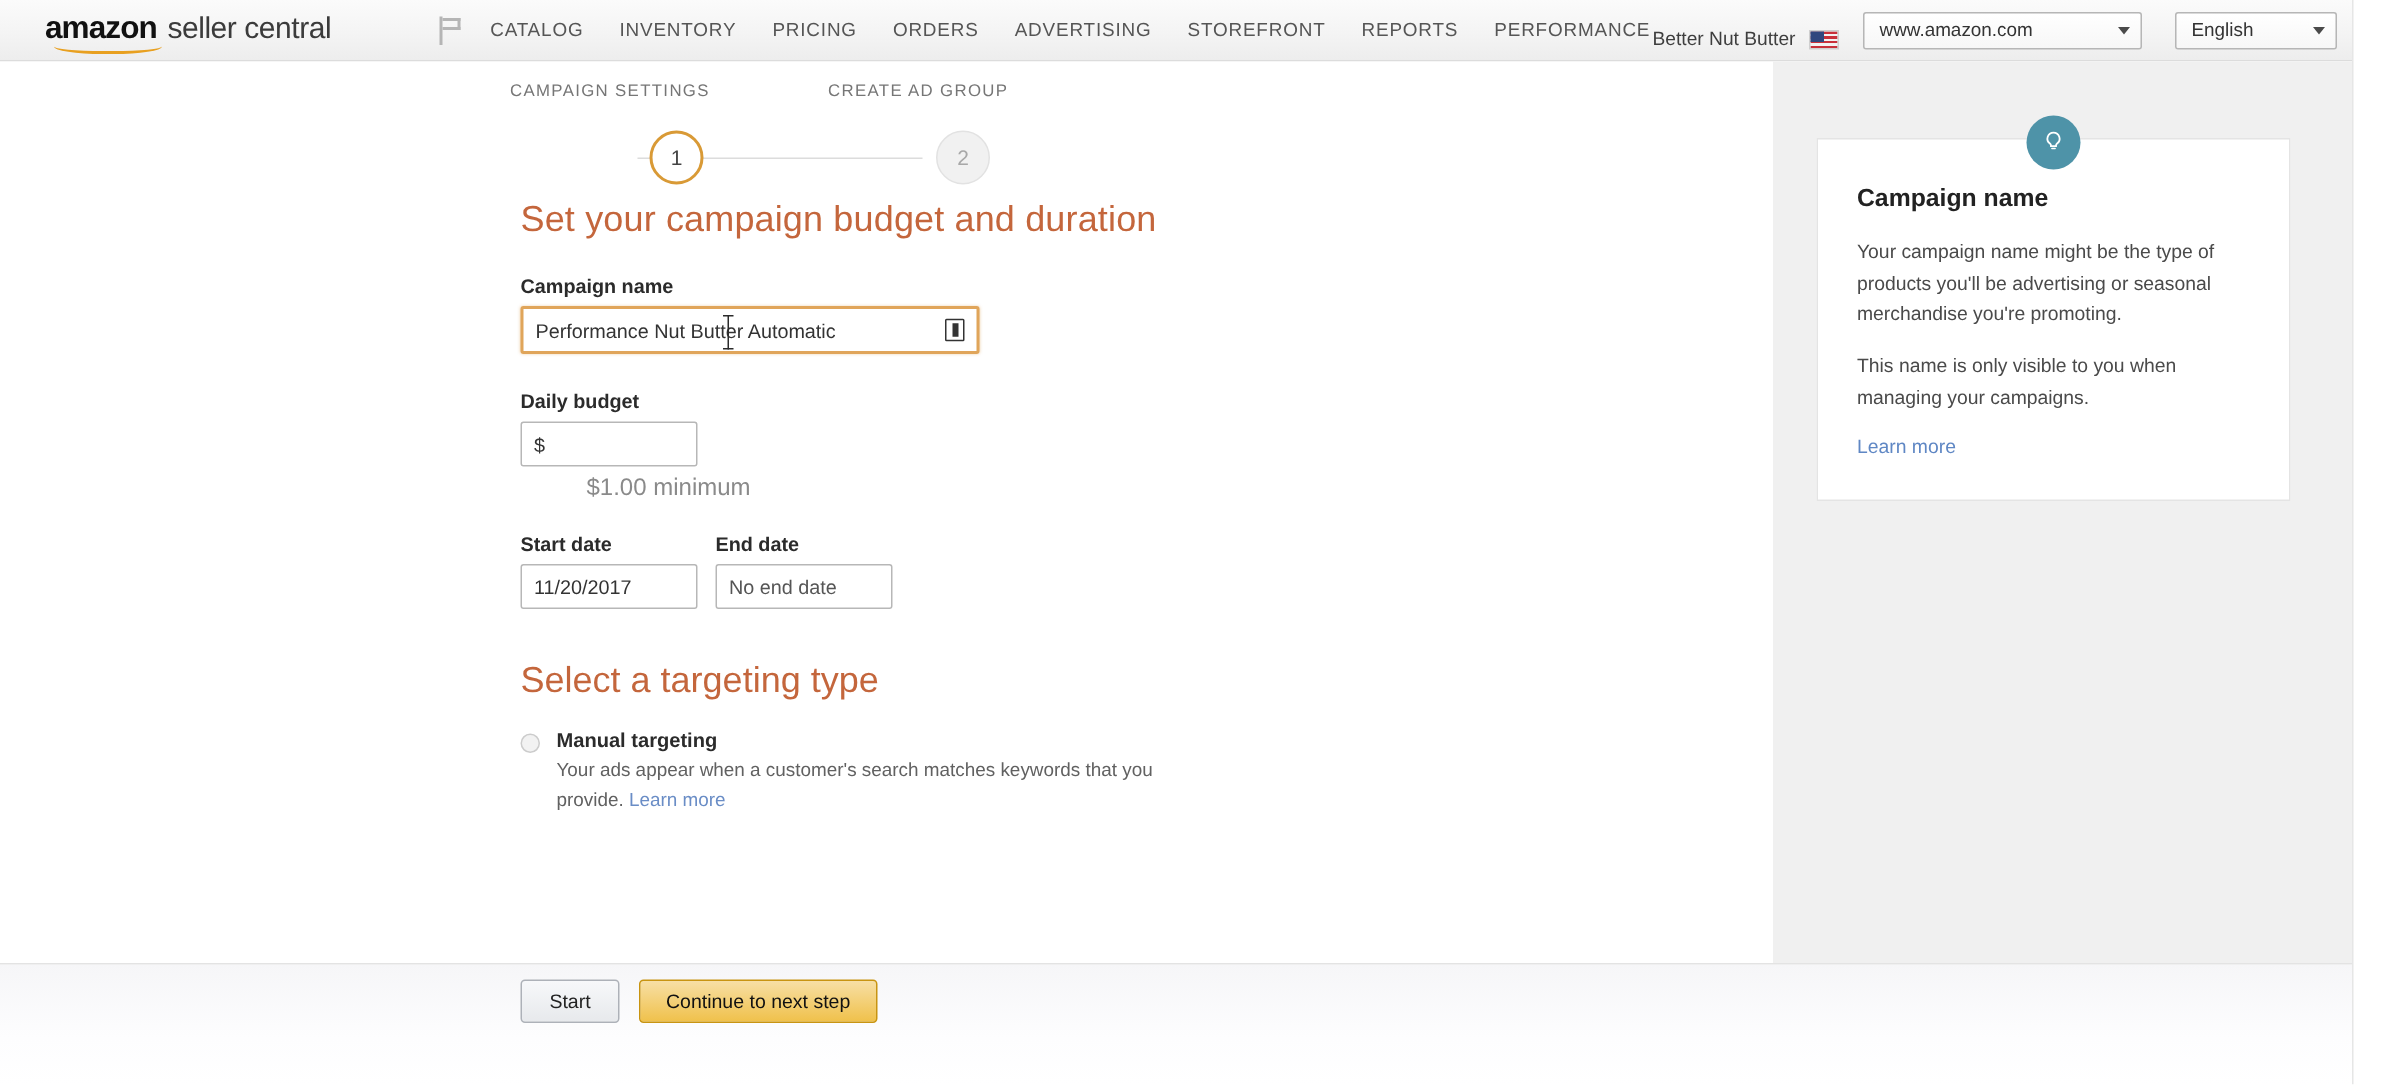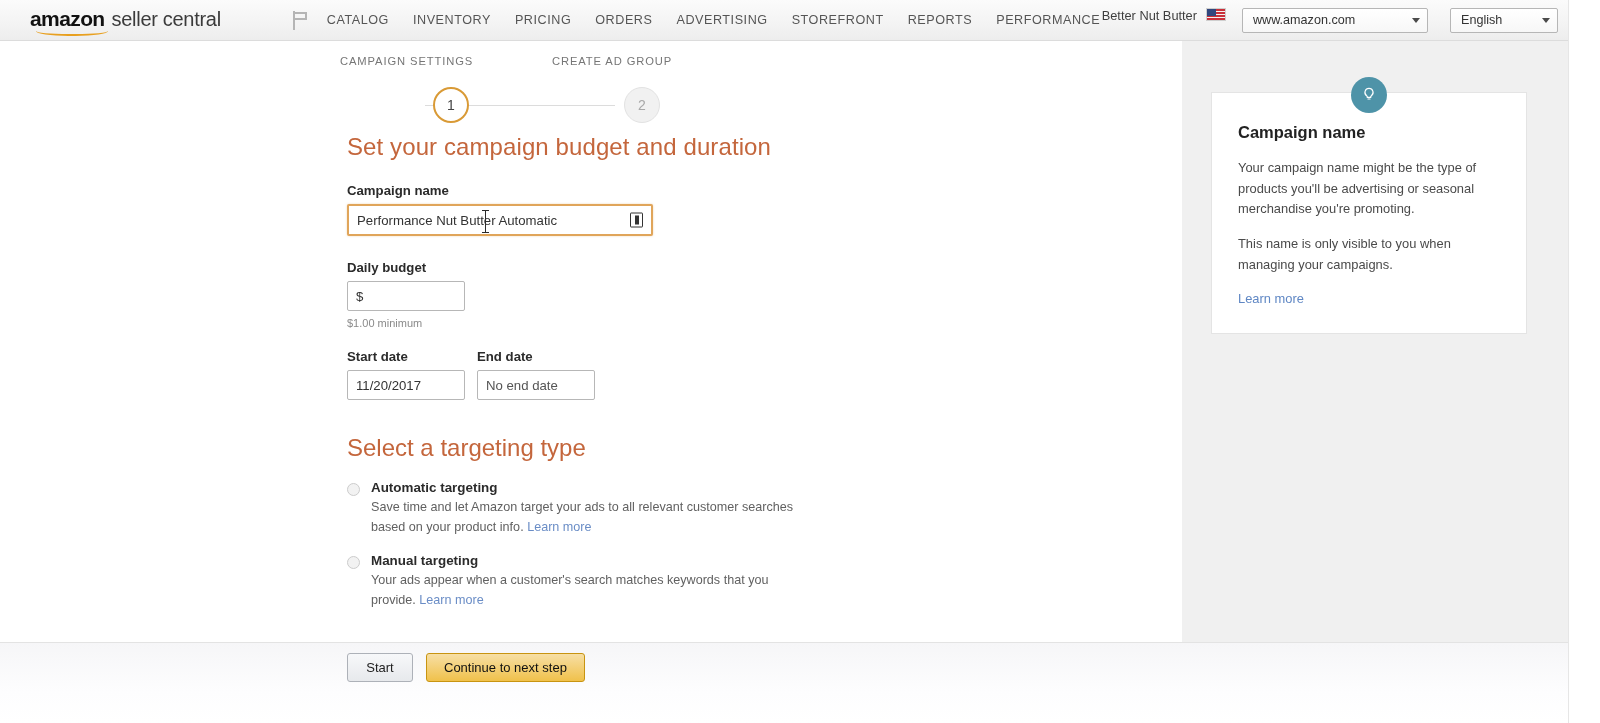--- a/index.html
+++ b/index.html
@@ -97,21 +97,21 @@
     font-size: 12.6px;
     letter-spacing: 0.55px;
     color: #555555;
     text-decoration: none;
     cursor: pointer;
     white-space: nowrap;
   }
   .nav-right {
     margin-left: auto;
     display: flex;
-    align-items: flex-start;
+    align-items: flex-end;
     gap: 0;
     padding-right: 10px;
   }
   .merchant-name {
     font-size: 12.8px;
     color: #3e3e3e;
     margin-right: 9px;
     white-space: nowrap;
   }
   .us-flag {
@@ -292,23 +292,24 @@
   }
   .autofill-icon::after {
     content: "";
     width: 4px; height: 9px;
     background: #333333;
   }
   .spacer-24 { height: 24px; }
   .spacer-20 { height: 20px; }
   #daily-budget-input { width: 118px; }
   .helper-text {
-    font-size: 11px;
+    font-size: 16px;
     color: #8a8a8a;
     margin-top: 6px;
+    margin-left: 44px;
   }
   .date-row { display: flex; gap: 12px; }
   #start-date-input { width: 118px; }
   #end-date-input   { width: 118px; color: #555555; }
 
   .targeting-title {
     font-size: 24px;
     color: #c4663c;
     font-weight: normal;
     margin: 34px 0 18px 0;
@@ -524,30 +525,20 @@
         <div>
           <div class="field-label">End date</div>
           <div class="text-input" id="end-date-input">
             <span>No end date</span>
           </div>
         </div>
       </div>
 
       <h2 class="targeting-title">Select a targeting type</h2>
 
-      <div class="radio-row">
-        <span class="radio"></span>
-        <div class="radio-texts">
-          <div class="radio-title">Automatic targeting</div>
-          <div class="radio-desc">
-            <span>Save time and let Amazon target your ads to all relevant customer searches based on your product info.</span>
-            <a class="link">Learn more</a>
-          </div>
-        </div>
-      </div>
 
       <div class="radio-row">
         <span class="radio"></span>
         <div class="radio-texts">
           <div class="radio-title">Manual targeting</div>
           <div class="radio-desc">
             <span>Your ads appear when a customer's search matches keywords that you provide.</span>
             <a class="link">Learn more</a>
           </div>
         </div>

